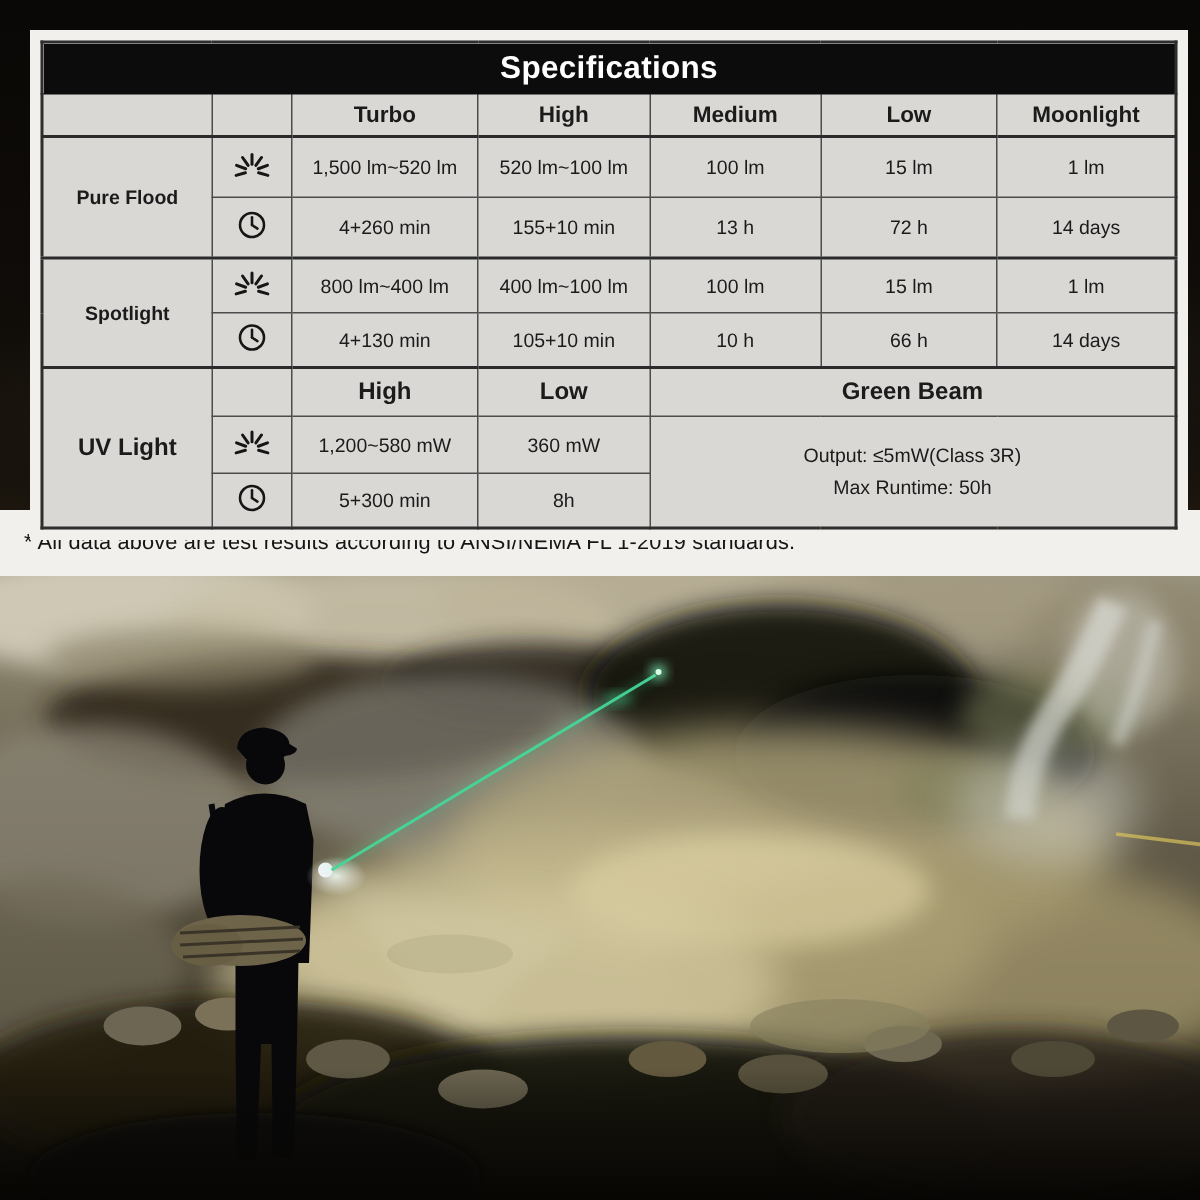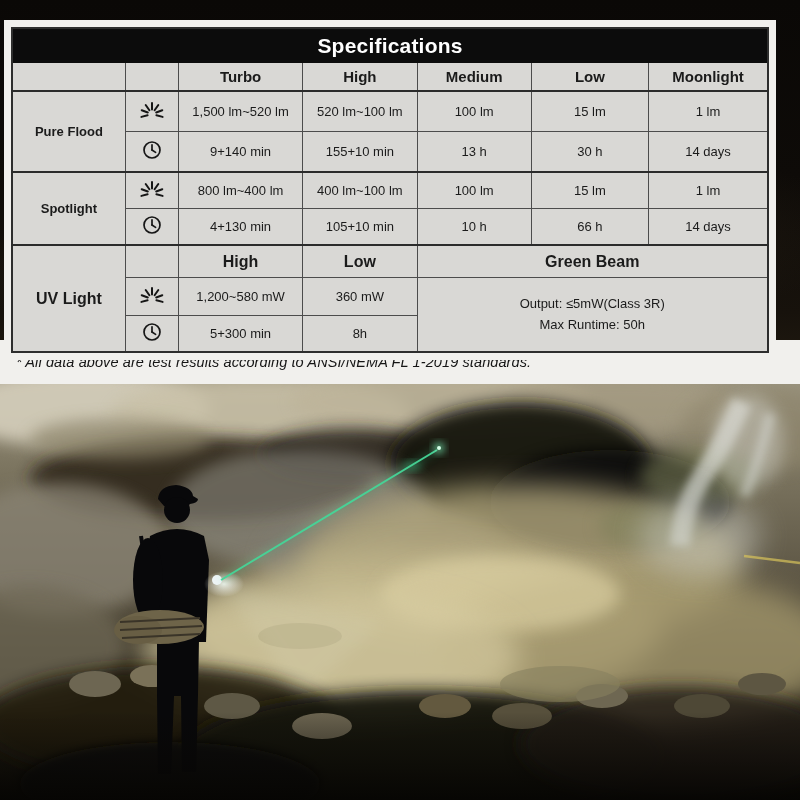--- a/index.html
+++ b/index.html
@@ -11,29 +11,29 @@
   
   .bg-top{
     position:absolute;left:0;top:0;width:800px;height:390px;
     background:
       radial-gradient(220px 90px at 15% 70%, rgba(74,60,38,.25), transparent 70%),
       radial-gradient(260px 110px at 85% 60%, rgba(60,50,32,.2), transparent 70%),
       linear-gradient(180deg,#0a0806 0%,#0e0b08 45%,#17120c 80%,#241d12 100%);
   }
   
   .panel{
-    position:absolute;left:4px;top:20px;width:772px;box-sizing:border-box;
+    position:absolute;left:20px;top:20px;width:772px;box-sizing:border-box;
     background:#f1f0ed;padding:7px;
   }
   .footnote-strip{
     position:absolute;left:0;top:340px;width:800px;height:44px;
     background:#f1f0ed;display:flex;align-items:center;box-sizing:border-box;
     padding-left:16px;
   }
-  .footnote-strip span{font-size:14.5px;color:#151515;letter-spacing:.1px;font-style:italic;}
+  .footnote-strip span{font-size:14.5px;color:#151515;letter-spacing:.1px;}
   table.spec{
     width:758px;border-collapse:collapse;table-layout:fixed;
     background:#d9d8d5;border:2px solid #2e2e2e;
   }
   table.spec td{
     border:1px solid #4c4c4c;text-align:center;vertical-align:middle;
     color:#1b1b1b;font-size:13px;padding:0;overflow:hidden;white-space:nowrap;
   }
   tr.r-title td{
     background:#0c0c0c;color:#ffffff;font-size:21px;font-weight:bold;
@@ -113,24 +113,24 @@
     <tr class="r-pf">
       <td>
         <span class="ico">
           <svg width="22" height="22" viewBox="0 0 22 22">
                 <circle cx="11" cy="11" r="8" fill="none" stroke="#161616" stroke-width="1.7"></circle>
           <line x1="11" y1="11" x2="11" y2="5.8" stroke="#161616" stroke-width="1.7" stroke-linecap="round"></line>
           <line x1="11" y1="11" x2="14.6" y2="13.4" stroke="#161616" stroke-width="1.7" stroke-linecap="round"></line>
               </svg>
         </span>
       </td>
-      <td>9+140 min</td>
+      <td>4+260 min</td>
       <td>155+10 min</td>
       <td>13 h</td>
-      <td>30 h</td>
+      <td>72 h</td>
       <td>14 days</td>
     </tr>
 
     <tr class="r-sl sec-top">
       <td rowspan="2" class="label-cell">Spotlight</td>
       <td>
         <span class="ico">
           <svg width="30" height="22" viewBox="0 0 30 22">
                 <g stroke="#161616" stroke-width="2" stroke-linecap="round">
             <line x1="10.6" y1="16.2" x2="4.4" y2="17.9"></line>

